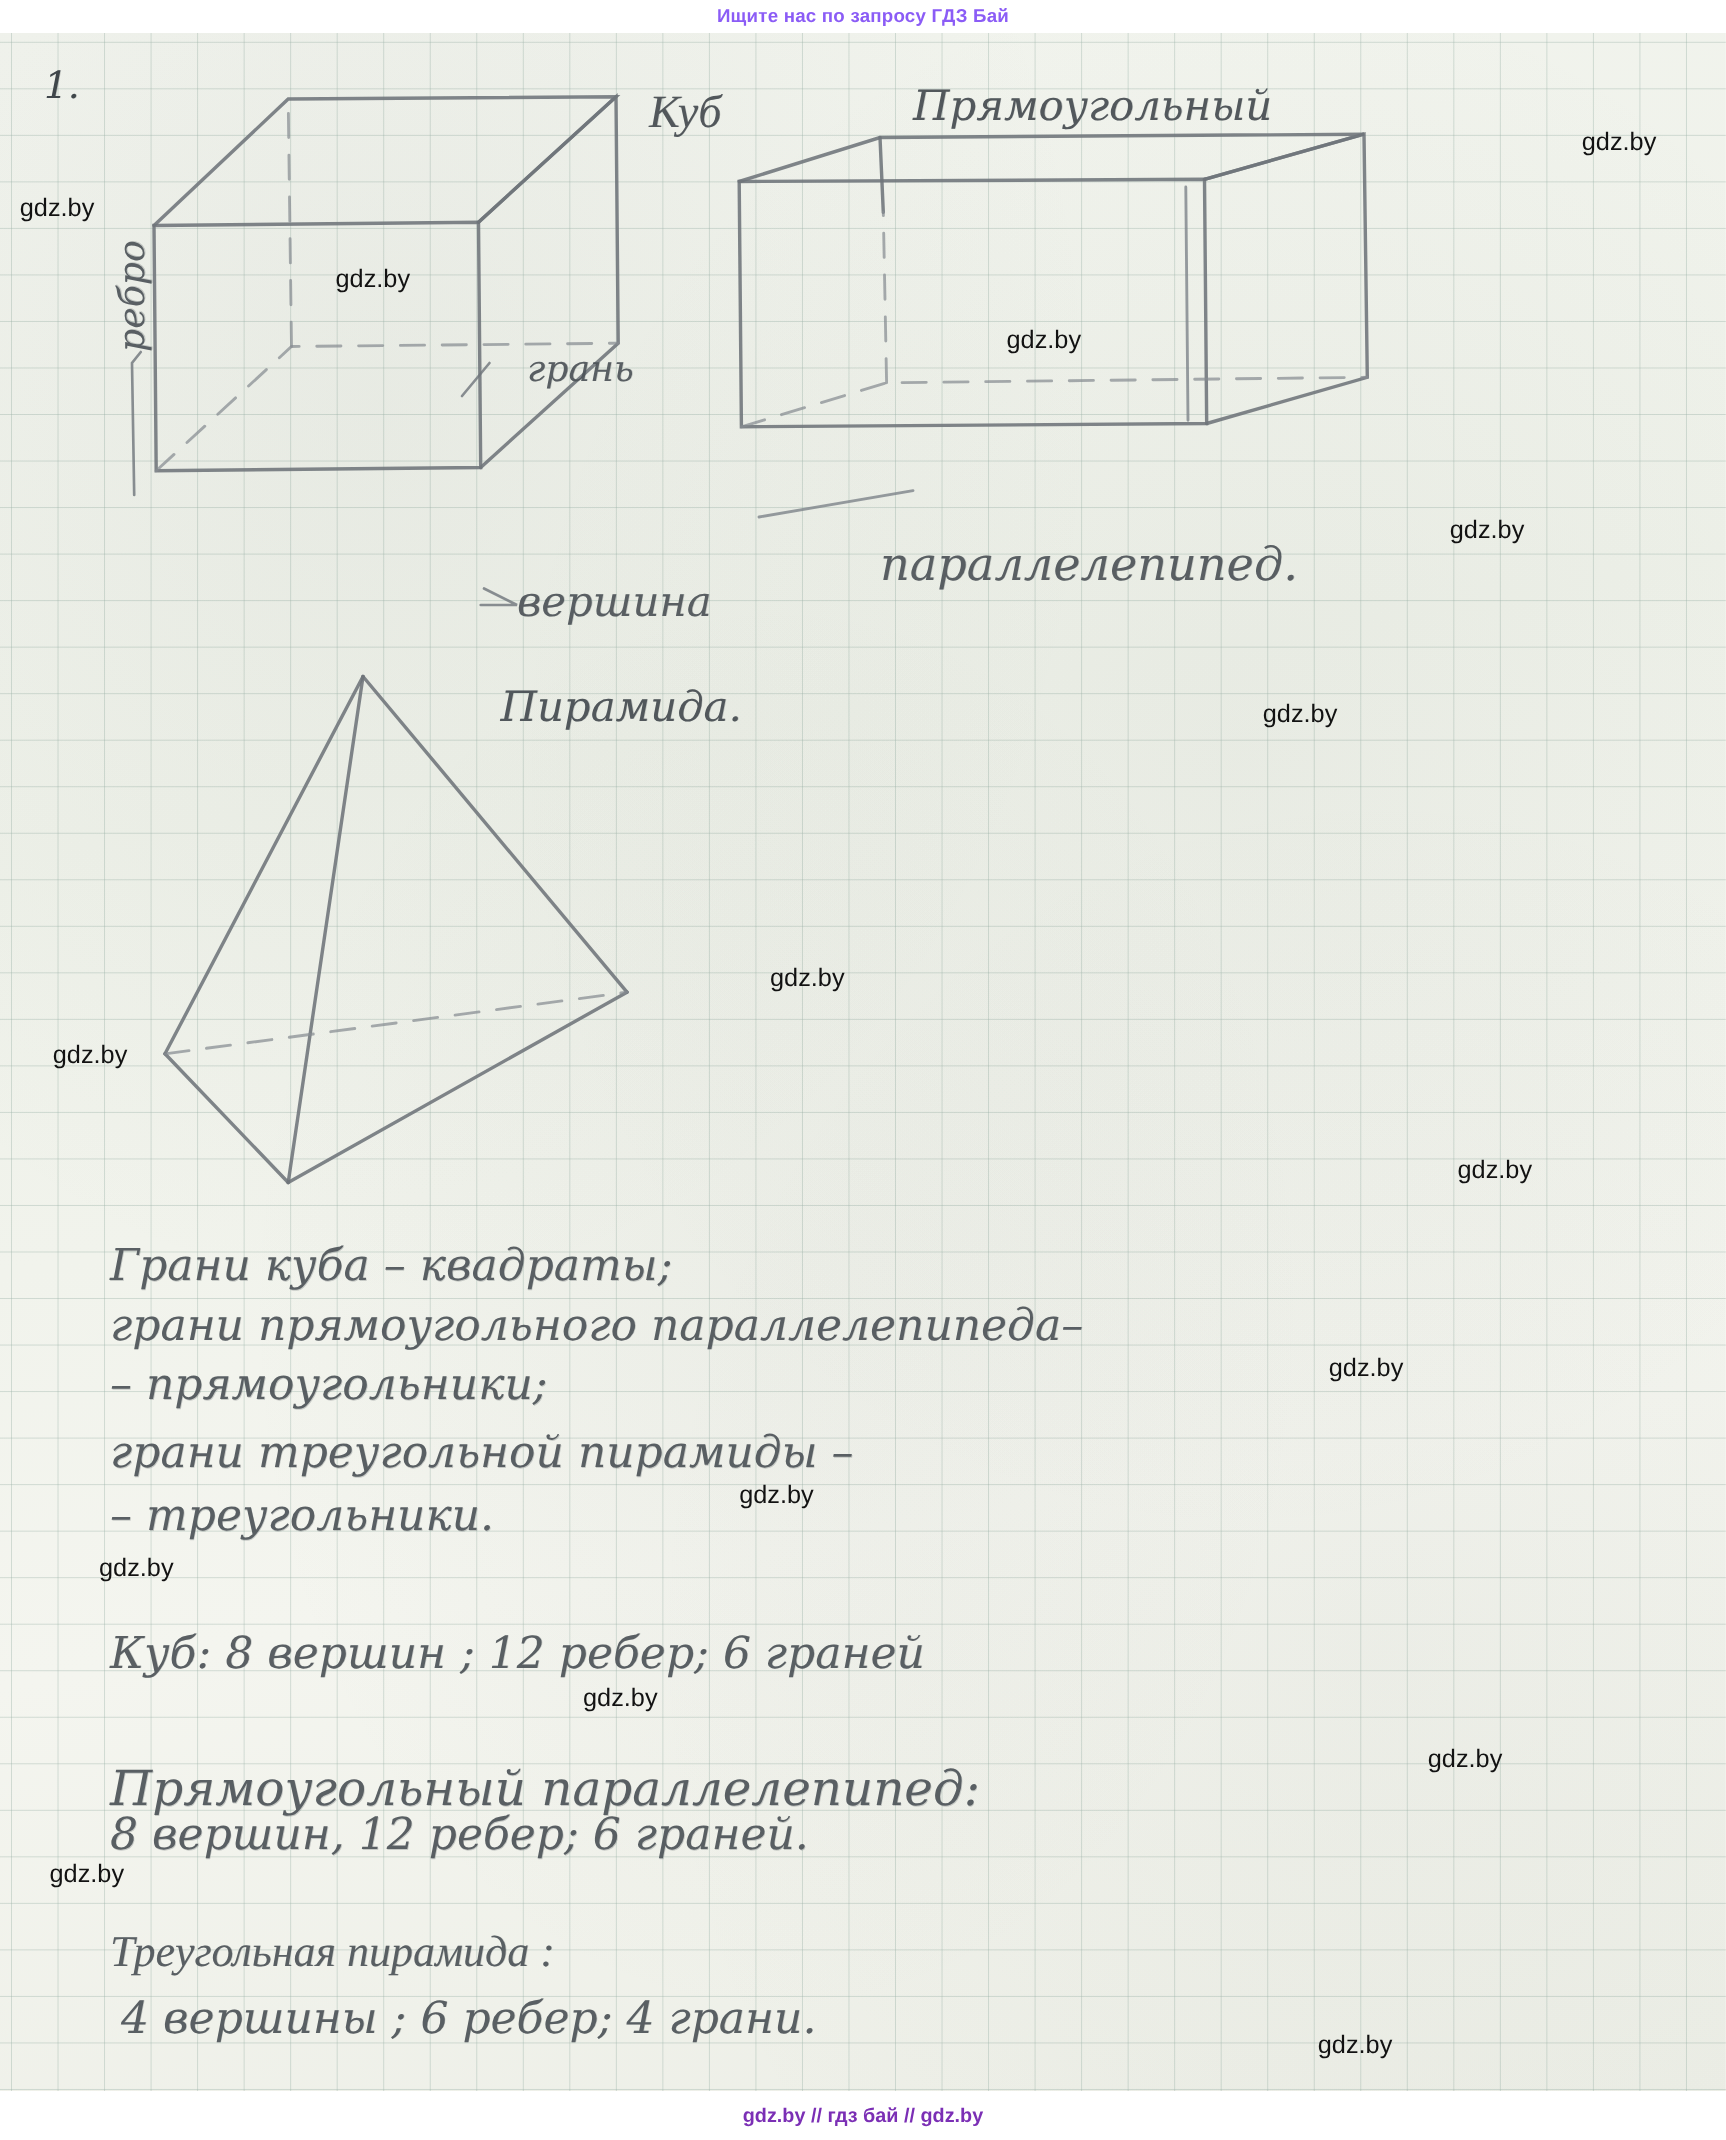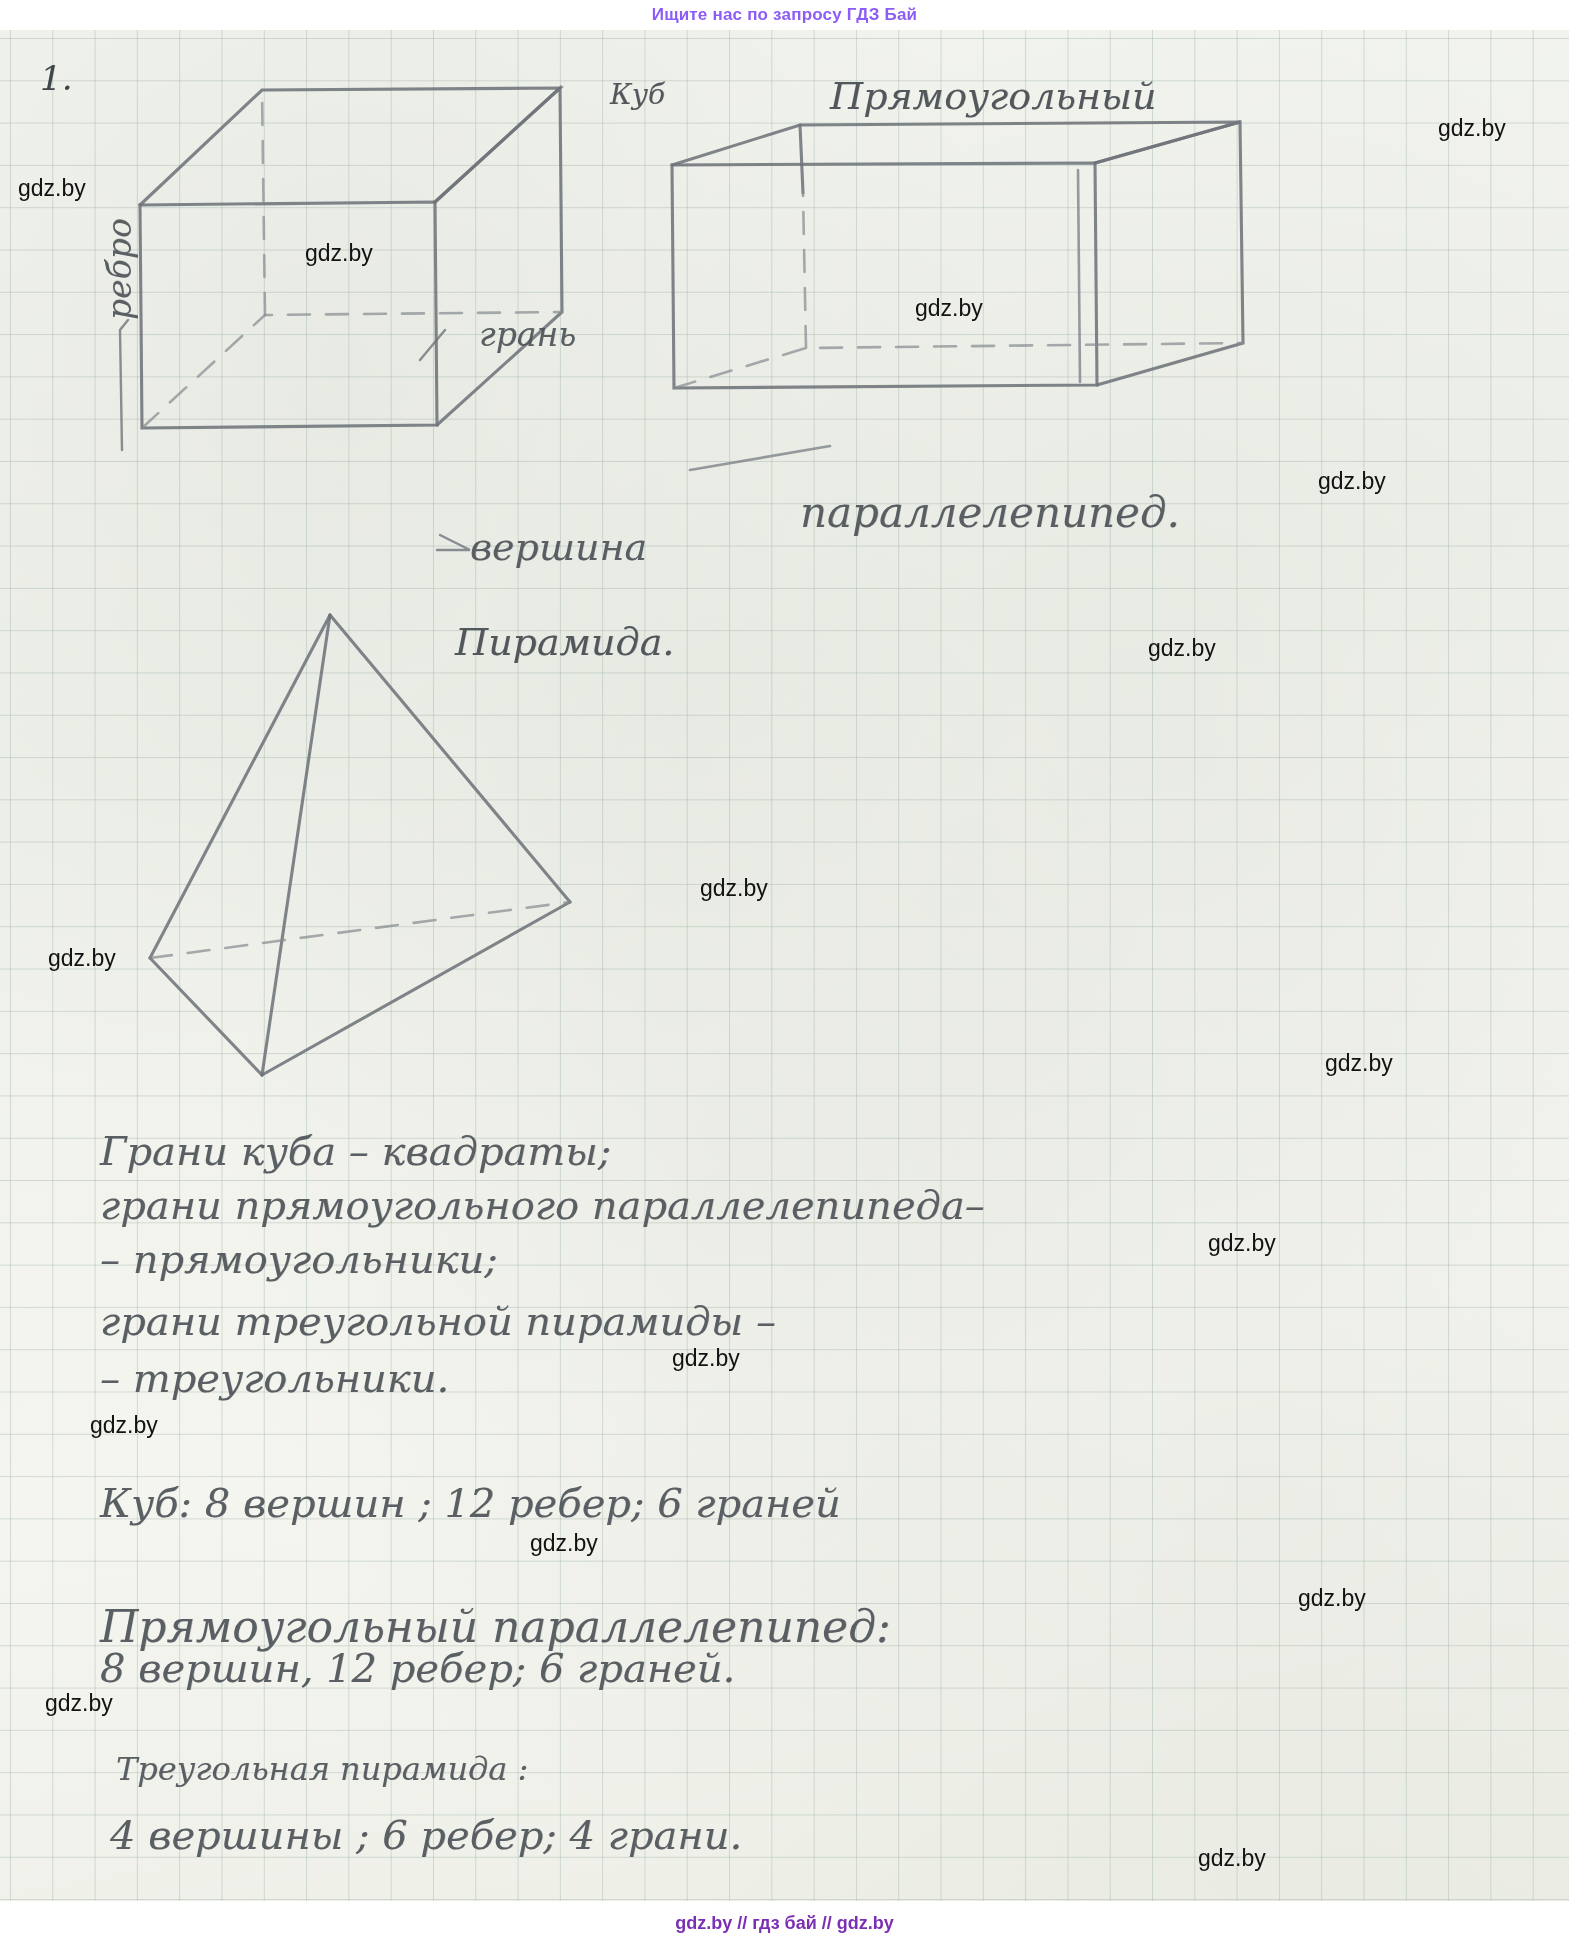--- a/index.html
+++ b/index.html
@@ -174,40 +174,40 @@
       <path class="ln" d="M150,928 L262,1045"></path>
       <path class="ln" d="M262,1045 L570,872"></path>
       <path class="dsh" d="M150,928 L570,872"></path>
     </g>
 
     <path class="arw" d="M437,520 L470,520 L440,505"></path>
     <path class="arw" d="M445,300 L420,330"></path>
     <path class="arw" d="M128,290 L120,300 L122,420"></path>
   </svg>
 
-  <div class="hw hw-strong" style="left:610px; top:48px; font-size:28px;">Куб</div>
+  <div class="hw hw-strong" style="left:590px; top:48px; font-size:42px;font-family:Liberation Serif, serif;">Куб</div>
   <div class="hw hw-strong" style="left:830px; top:44px; font-size:38px;">Прямоугольный</div>
   <div class="hw" style="left:100px; top:290px; font-size:33px; transform:rotate(-90deg); transform-origin:left top;">ребро</div>
   <div class="hw" style="left:455px; top:285px; font-size:33px;margin-left:24px;">грань</div>
   <div class="hw" style="left:470px; top:495px; font-size:38px;">вершина</div>
   <div class="hw" style="left:800px; top:458px; font-size:42px;">параллелепипед.</div>
   <div class="hw hw-strong" style="left:455px; top:590px; font-size:38px;">Пирамида.</div>
 
   <div class="hw" style="left:100px; top:1098px; font-size:40px;">Грани куба – квадраты;</div>
   <div class="hw" style="left:100px; top:1152px; font-size:40px;">грани прямоугольного параллелепипеда–</div>
   <div class="hw" style="left:100px; top:1206px; font-size:40px;">– прямоугольники;</div>
   <div class="hw" style="left:100px; top:1268px; font-size:40px;">грани треугольной пирамиды –</div>
   <div class="hw" style="left:100px; top:1325px; font-size:40px;">– треугольники.</div>
 
   <div class="hw" style="left:100px; top:1450px; font-size:40px;">Куб: 8 вершин ; 12 ребер; 6 граней</div>
 
   <div class="hw" style="left:100px; top:1555px; font-size:44px;margin-top:16px;">Прямоугольный параллелепипед:</div>
   <div class="hw" style="left:100px; top:1615px; font-size:40px;">8 вершин, 12 ребер; 6 граней.</div>
 
-  <div class="hw" style="left:116px; top:1720px; font-size:32px;">Треугольная пирамида :</div>
+  <div class="hw" style="left:100px; top:1720px; font-size:40px;font-family:Liberation Serif, serif;">Треугольная пирамида :</div>
   <div class="hw" style="left:110px; top:1782px; font-size:40px;">4 вершины ; 6 ребер; 4 грани.</div>
 
   <div class="wm" style="left:18px;   top:145px;">gdz.by</div>
   <div class="wm" style="left:305px;  top:210px;">gdz.by</div>
   <div class="wm" style="left:1438px; top:85px;">gdz.by</div>
   <div class="wm" style="left:915px;  top:265px;">gdz.by</div>
   <div class="wm" style="left:1318px; top:438px;">gdz.by</div>
   <div class="wm" style="left:1148px; top:605px;">gdz.by</div>
   <div class="wm" style="left:700px;  top:845px;">gdz.by</div>
   <div class="wm" style="left:48px;   top:915px;">gdz.by</div>

